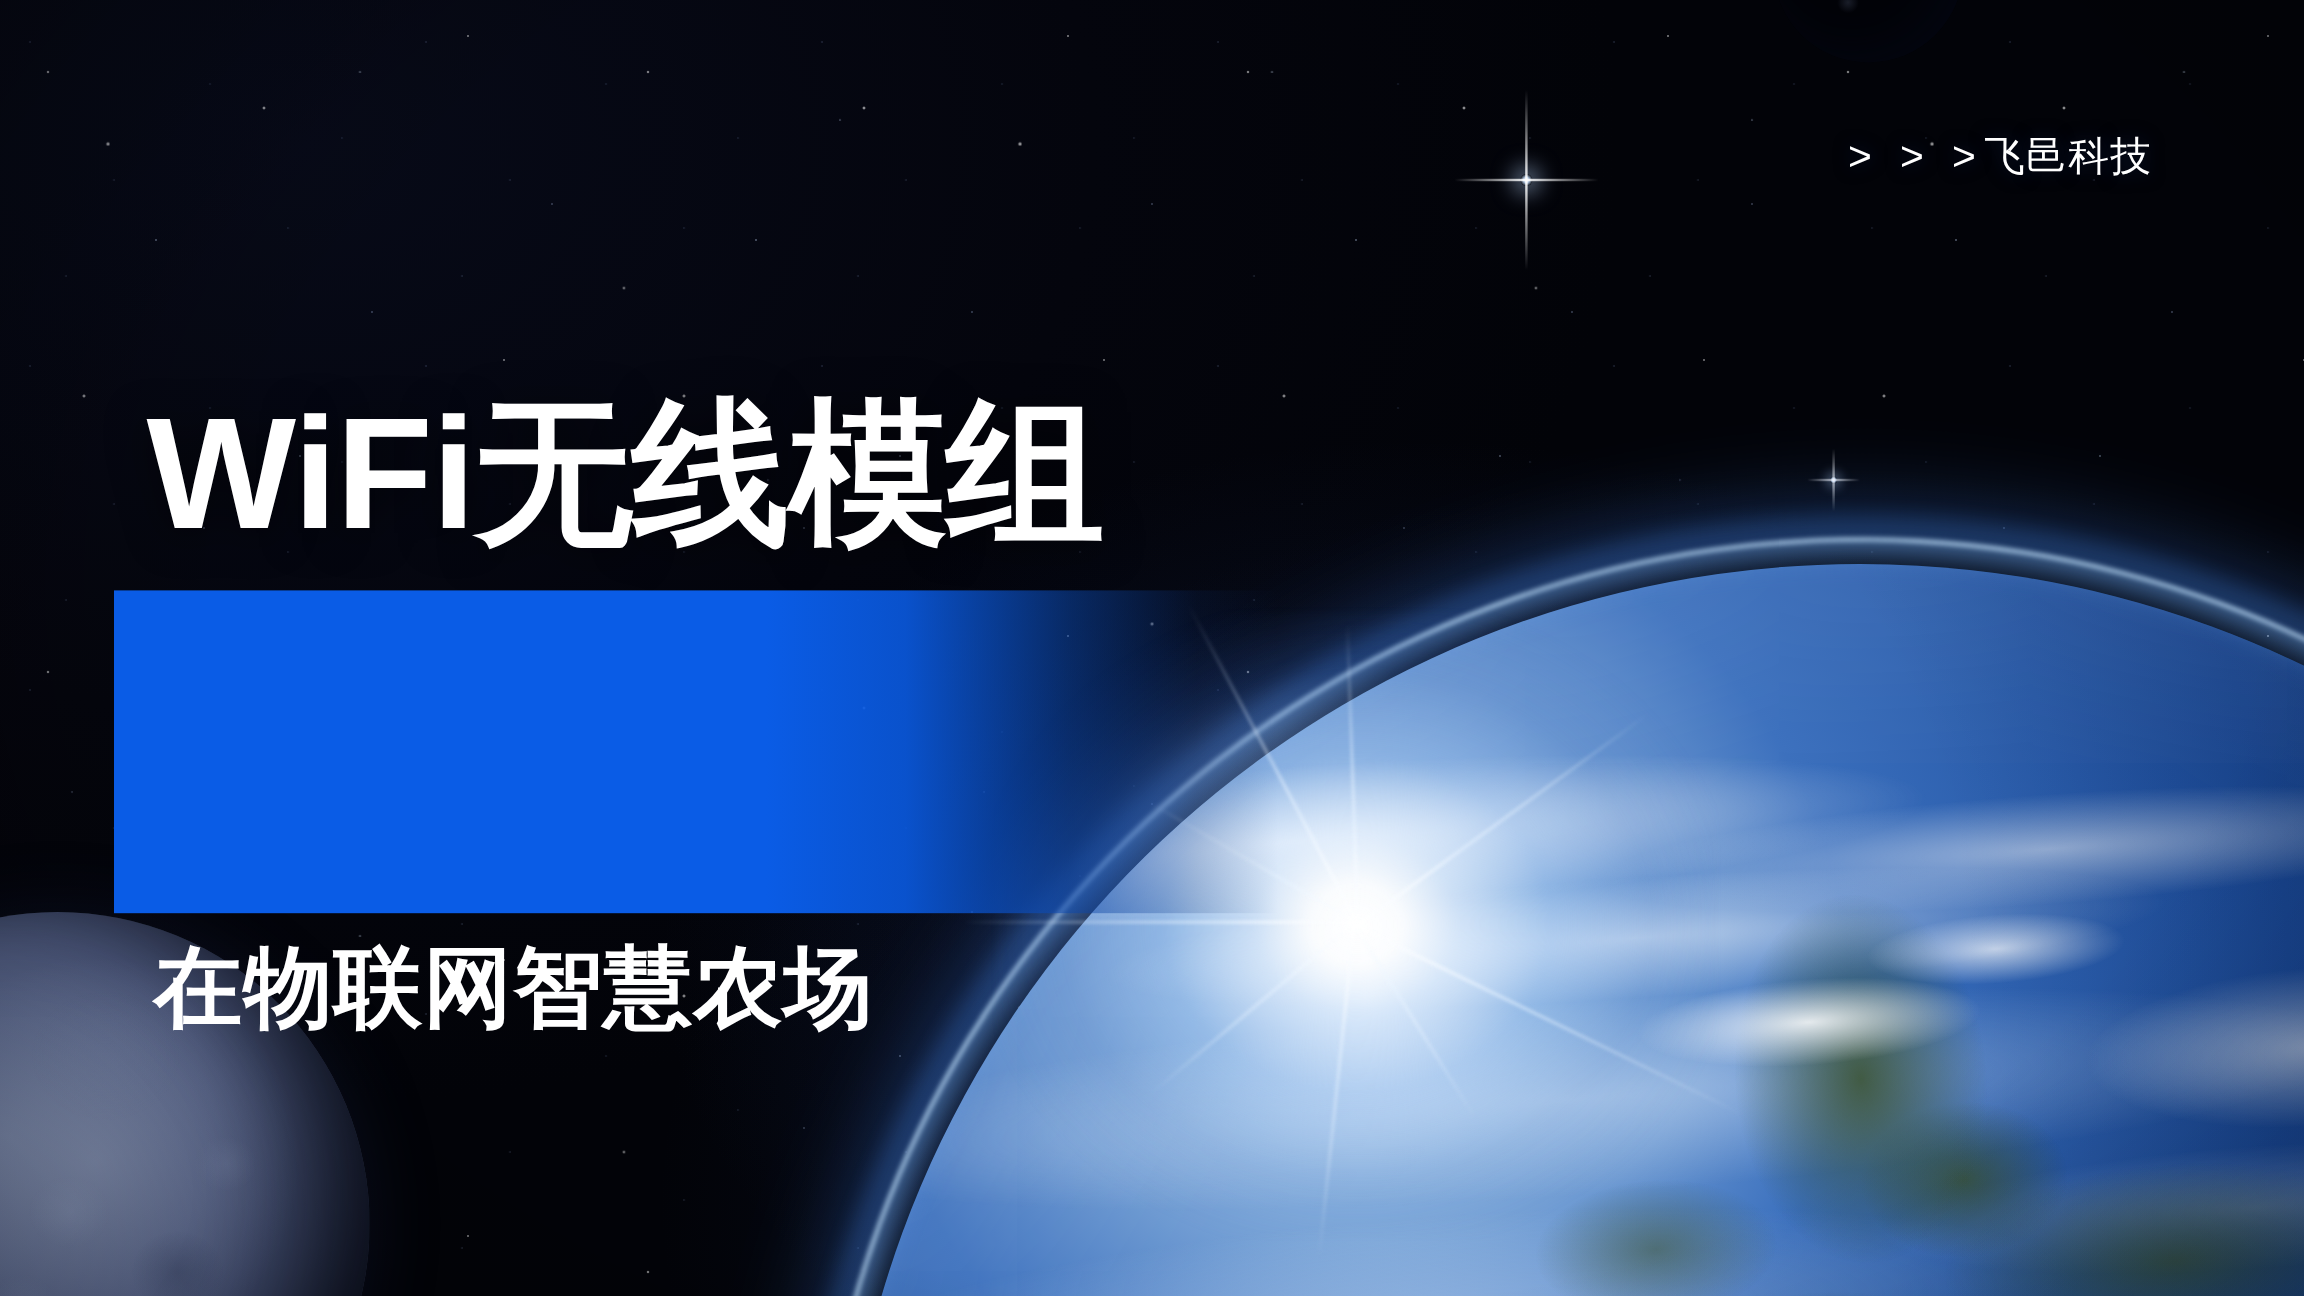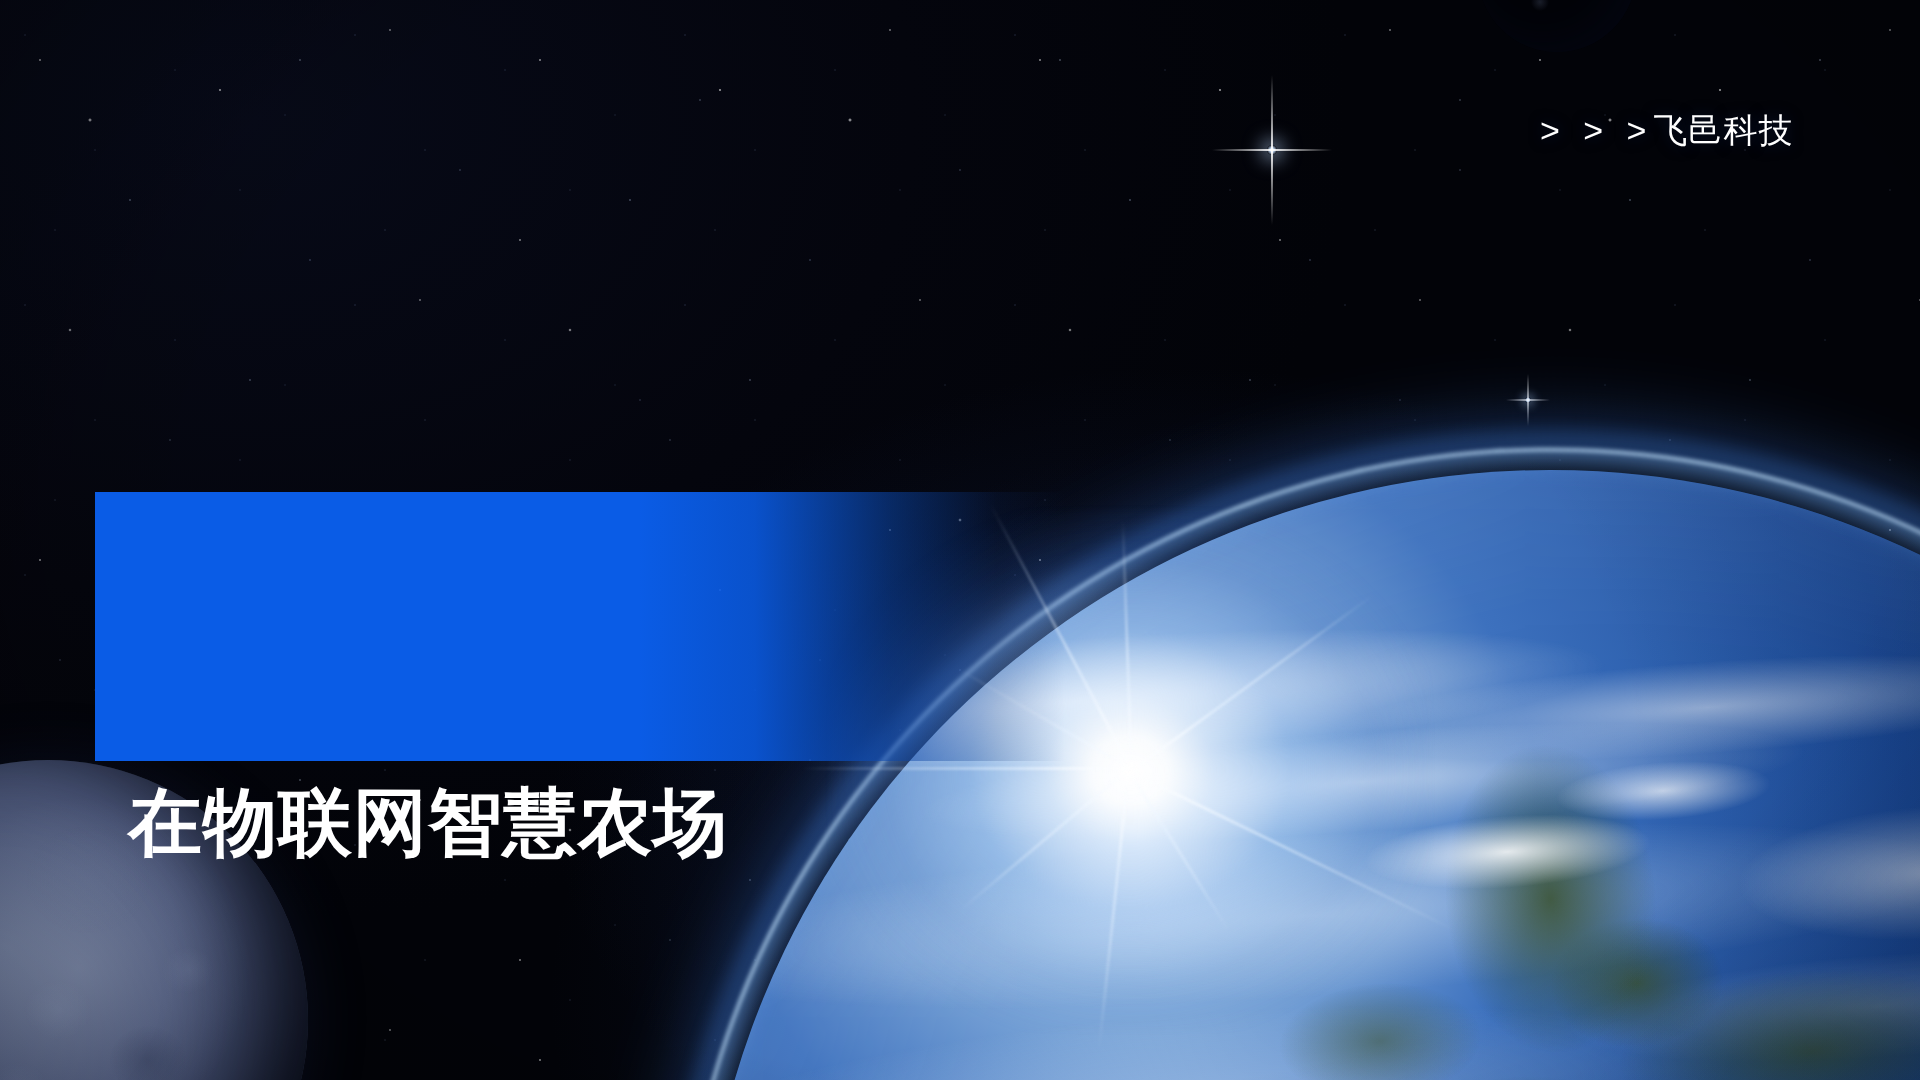--- a/index.html
+++ b/index.html
@@ -387,20 +387,21 @@
     <div class="ray" style="width:360px; transform:rotate(26deg);"></div>
     <div class="ray" style="width:300px; transform:rotate(-36deg);"></div>
   </div>
 
   <div class="vignette"></div>
 
   <div class="logo">
     <span class="chev">&gt; &gt; &gt;</span><span>飞邑科技</span>
   </div>
 
+  <div class="title">WiFi无线模组</div>
 
   <div class="banner"></div>
   <div class="banner-text">
     <span class="banner-line">在物联网智慧农场</span>
     
   </div>
 
 </div>
 
 </body></html>

